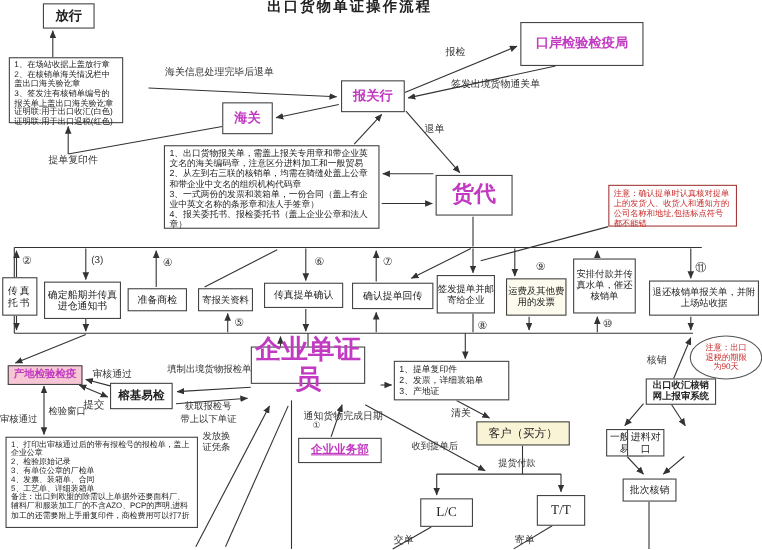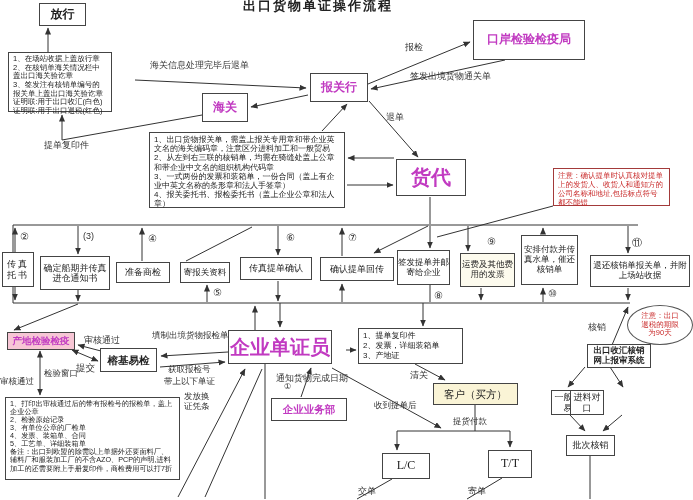--- a/index.html
+++ b/index.html
@@ -105,24 +105,24 @@
     </g>
   </svg>
 
   <div class="title">出口货物单证操作流程</div>
 
   <div class="box" style="left:39px;top:3px;width:47px;height:23px;font-size:12px;font-weight:bold;">放行</div>
   <div class="box magenta" style="left:202px;top:93px;width:46px;height:29px;font-size:12px;">海关</div>
   <div class="box magenta" style="left:473px;top:20px;width:112px;height:40px;font-size:12px;">口岸检验检疫局</div>
   <div class="box magenta" style="left:310px;top:73px;width:58px;height:29px;font-size:12px;">报关行</div>
   <div class="box magenta" style="left:396px;top:159px;width:70px;height:37px;font-size:20px;">货代</div>
-  <div class="box magenta" style="left:228px;top:330px;width:104px;height:34px;font-size:20px;">企业单证员</div>
+  <div class="box magenta" style="left:228px;top:315px;width:104px;height:34px;font-size:24px;">企业单证员</div>
   <div class="box magenta" style="left:7px;top:332px;width:68px;height:18px;font-size:9.5px;background:#f7c6d5;">产地检验检疫</div>
   <div class="box" style="left:100px;top:348px;width:57px;height:24px;font-size:10.5px;font-weight:bold;">榕基易检</div>
-  <div class="box magenta" style="left:271px;top:398px;width:76px;height:23px;font-size:10.5px;">企业业务部</div>
+  <div class="box magenta" style="left:271px;top:398px;width:76px;height:23px;font-size:10.5px;text-decoration:underline;">企业业务部</div>
   <div class="box" style="left:433px;top:383px;width:85px;height:22px;font-size:10.5px;background:#faf4d6;">客户（买方）</div>
   <div class="box serif" style="left:382px;top:453px;width:48px;height:26px;font-size:12px;">L/C</div>
   <div class="box serif" style="left:488px;top:450px;width:44px;height:28px;font-size:12px;">T/T</div>
   <div class="box pre" style="left:564px;top:344px;width:64px;height:24px;font-size:8.5px;font-weight:bold;margin-left:23px;">出口收汇核销
 网上报审系统</div>
   <div class="box" style="left:551px;top:390px;width:34px;height:25px;font-size:9px;">一般贸易</div>
   <div class="box" style="left:570px;top:390px;width:34px;height:25px;font-size:9px;">进料对口</div>
   <div class="box" style="left:566px;top:435px;width:49px;height:21px;font-size:9px;">批次核销</div>
 
   <div class="box" style="left:2px;top:252px;width:32px;height:35px;font-size:9px;letter-spacing:2px;">传真托书</div>

